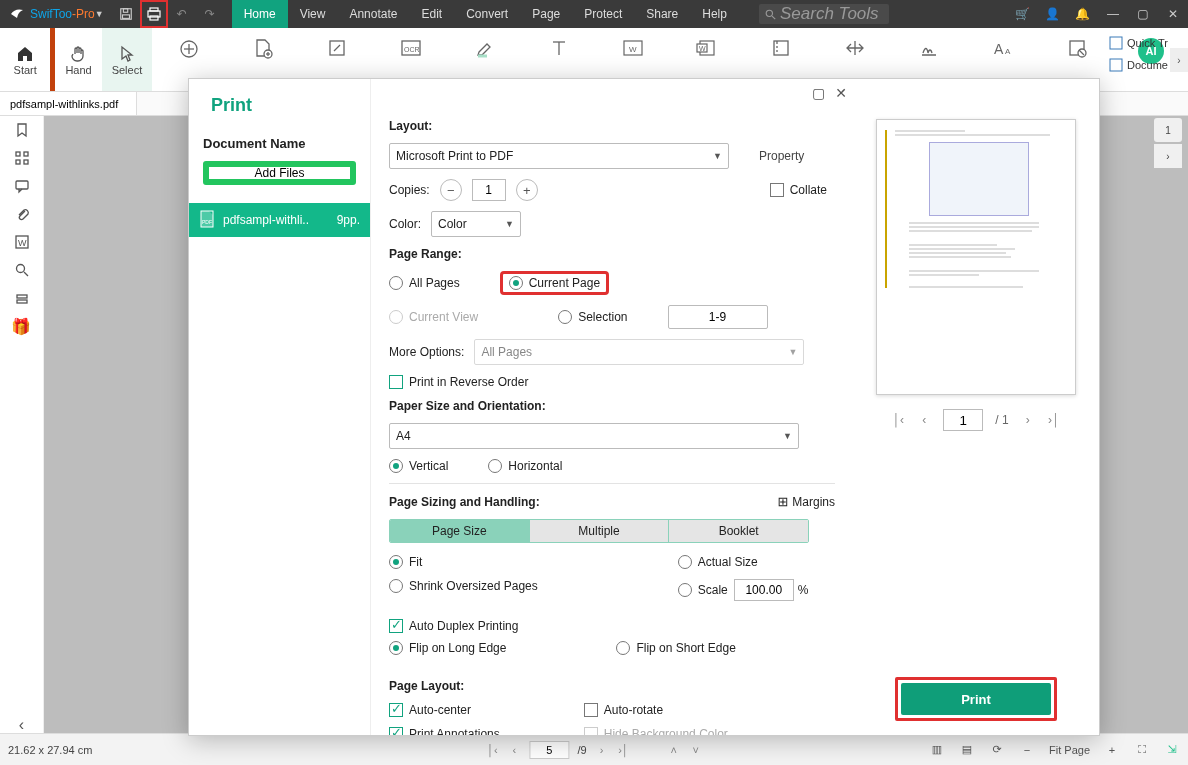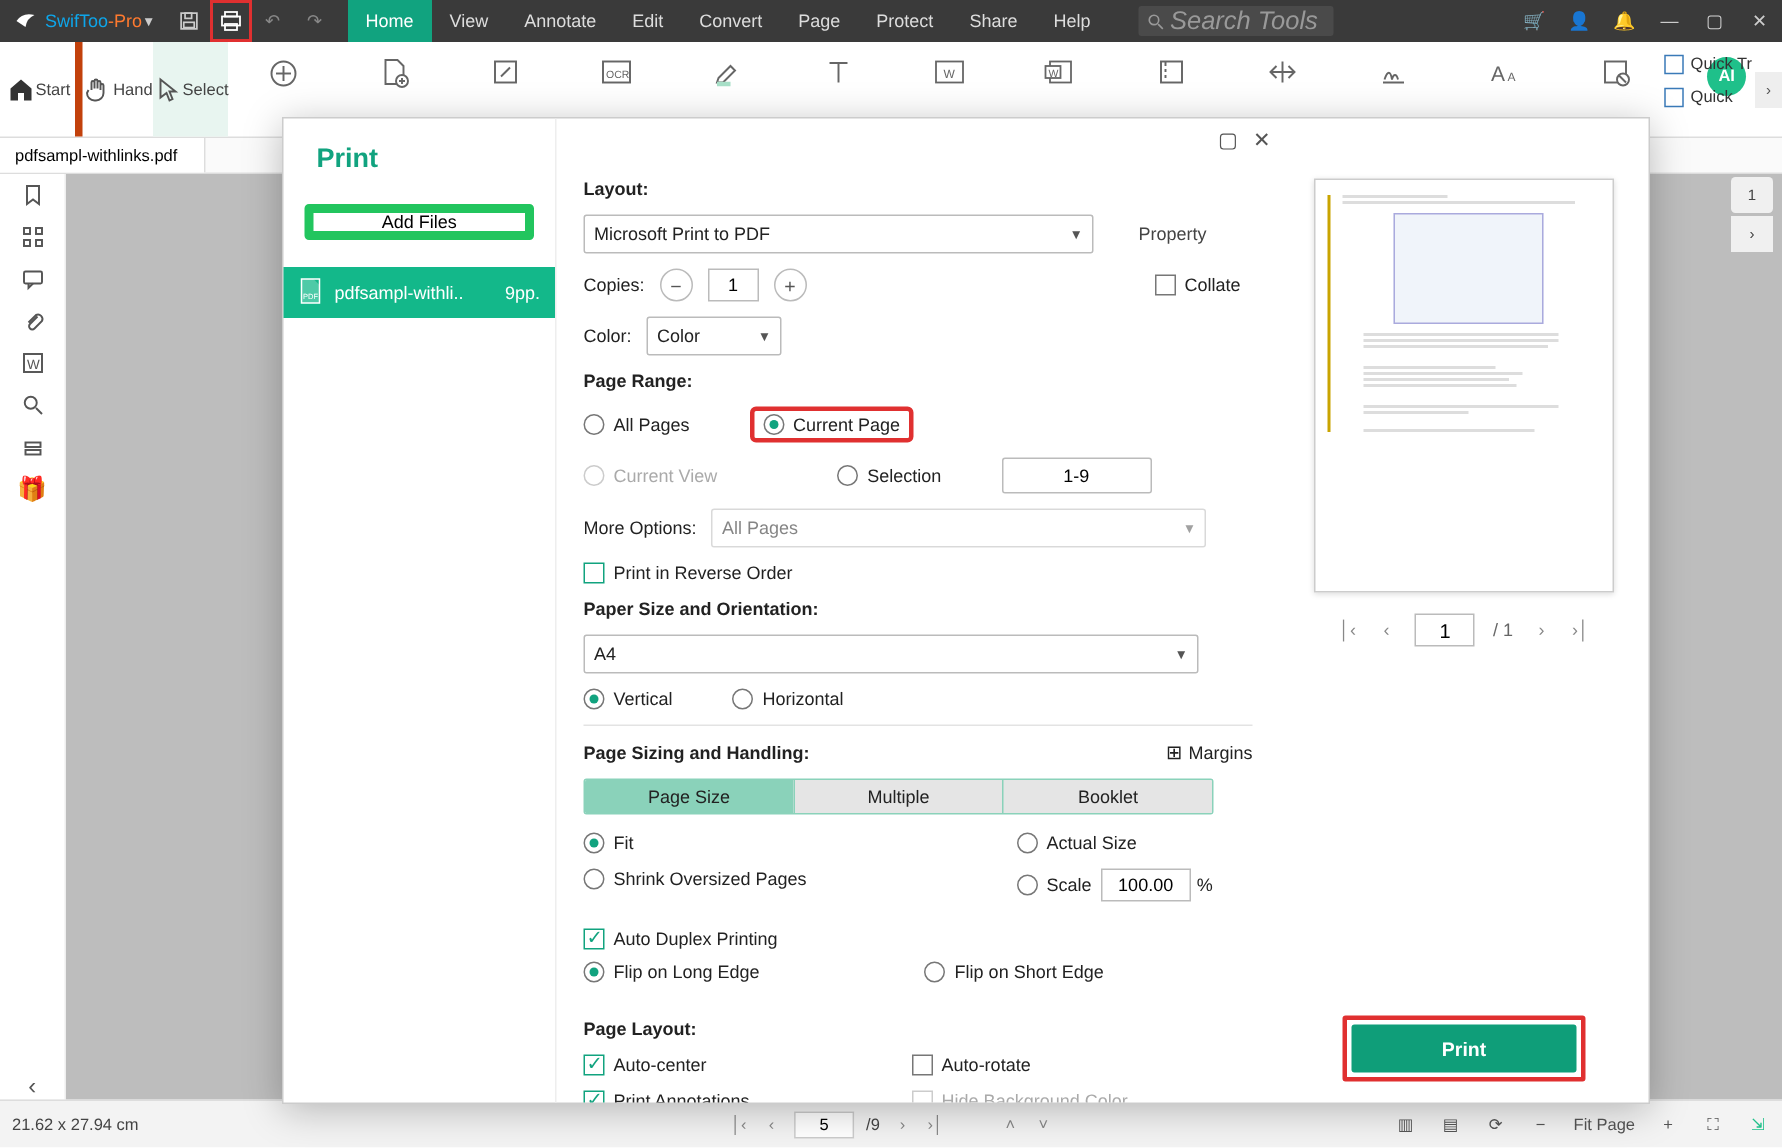--- a/index.html
+++ b/index.html
@@ -10,21 +10,21 @@
   .tb-btn { width: 28px; height: 28px; display: inline-flex; align-items: center; justify-content: center; cursor: pointer; }
   .tb-hl { outline: 2px solid #e03030; outline-offset: -2px; }
   .menu-tabs { display: flex; height: 28px; align-items: stretch; margin-left: 8px; }
   .menu-tab { padding: 0 12px; display: flex; align-items: center; cursor: pointer; color: #ddd; }
   .menu-tab.active { background: #11a37f; color: #fff; }
   .search-box { margin-left: 20px; display: flex; align-items: center; background: #4a4a4a; height: 20px; border-radius: 2px; padding: 0 6px; color: #999; font-size: 17px; width: 130px; font-style: italic; }
   .search-box svg { margin-right: 4px; }
   .right-icons { margin-left: auto; display: flex; align-items: center; }
   .right-icons .tb-btn { width: 30px; }
   .ribbon { height: 64px; background: #fff; border-bottom: 1px solid #ddd; display: flex; align-items: stretch; position: relative; }
-  .ribbon-tool { width: 60px; display: flex; flex-direction: row; align-items: center; justify-content: center; font-size: 11px; color: #444; cursor: pointer; }
+  .ribbon-tool { width: 60px; display: flex; flex-direction: column; align-items: center; justify-content: center; font-size: 11px; color: #444; cursor: pointer; }
   .ribbon-tool.sep { border-left: 5px solid #c2410c; }
   .ribbon-tool.active { background: #e8f5f0; }
   .ribbon-icon-only { width: 88px; display: flex; align-items: flex-start; justify-content: center; padding-top: 10px; color: #666; cursor: pointer; }
   .ribbon-right-labels { position: absolute; right: 20px; top: 4px; font-size: 11px; color: #333; }
   .ribbon-right-labels div { display: flex; align-items: center; gap: 4px; height: 22px; }
   .ribbon-expand { position: absolute; right: 0; top: 20px; width: 18px; height: 24px; background: #eee; display: flex; align-items: center; justify-content: center; font-size: 10px; color: #555; cursor: pointer; }
   .doc-tab-row { height: 24px; border-bottom: 1px solid #ddd; display: flex; align-items: stretch; background: #fafafa; }
   .doc-tab { padding: 0 18px 0 10px; border-right: 1px solid #ddd; display: flex; align-items: center; font-size: 11px; background: #fff; }
   .workspace { position: absolute; top: 116px; left: 0; right: 0; bottom: 24px; display: flex; }
   .left-tools { width: 44px; background: #fff; border-right: 1px solid #eee; display: flex; flex-direction: column; align-items: center; padding-top: 6px; gap: 12px; color: #555; }
@@ -247,21 +247,21 @@
     <div>
         <svg width="14" height="14" viewBox="0 0 14 14" fill="none" stroke="#3a7ab8">
           <rect x="1" y="1" width="12" height="12"></rect>
         </svg>
         <span>Quick Tr</span>
       </div>
     <div>
         <svg width="14" height="14" viewBox="0 0 14 14" fill="none" stroke="#3a7ab8">
           <rect x="1" y="1" width="12" height="12"></rect>
         </svg>
-        <span>Quick</span>
+        <span>Docume</span>
       </div>
   </div>
   <div class="ribbon-expand">›</div>
 </div>
 
 <div class="doc-tab-row">
   <div class="doc-tab">pdfsampl-withlinks.pdf</div>
 </div>
 
 <div class="workspace">
@@ -340,20 +340,21 @@
     <span>Fit Page</span>
     <span class="mini-ic">+</span>
     <span class="mini-ic">⛶</span>
     <span class="mini-ic" style="color:#1fc08a">⇲</span>
   </div>
 </div>
 
 <div class="dialog">
   <div class="dialog-left">
     <div class="dialog-title">Print</div>
+    <div class="section-label">Document Name</div>
     <div class="add-files">Add Files</div>
     <div class="file-row">
       <span><svg width="16" height="18" viewBox="0 0 16 18" fill="#fff">
             <path d="M2 1h8l4 4v12H2z" fill="#fff" opacity=".25"></path>
             <rect x="2" y="1" width="12" height="16" fill="none" stroke="#fff"></rect>
             <text x="3" y="14" font-size="5" fill="#fff">PDF</text>
           </svg></span>
       <span>pdfsampl-withli..</span>
       <span class="pages">9pp.</span>
     </div>
@@ -511,21 +512,21 @@
       <label class="lbl-inline">
           <span class="radio"></span>
           <span>Flip on Short Edge</span>
         </label>
     </div>
 
     <div style="height:14px"></div>
     <div class="row">
         <span class="lbl bold">Page Layout:</span>
       </div>
-    <div class="two-col" style="gap:108px">
+    <div class="two-col" style="gap:84px">
       <div class="col">
         <label class="lbl-inline">
             <span class="chk checked"></span>
             <span>Auto-center</span>
           </label>
         <label class="lbl-inline">
             <span class="chk checked"></span>
             <span>Print Annotations</span>
           </label>
       </div>

